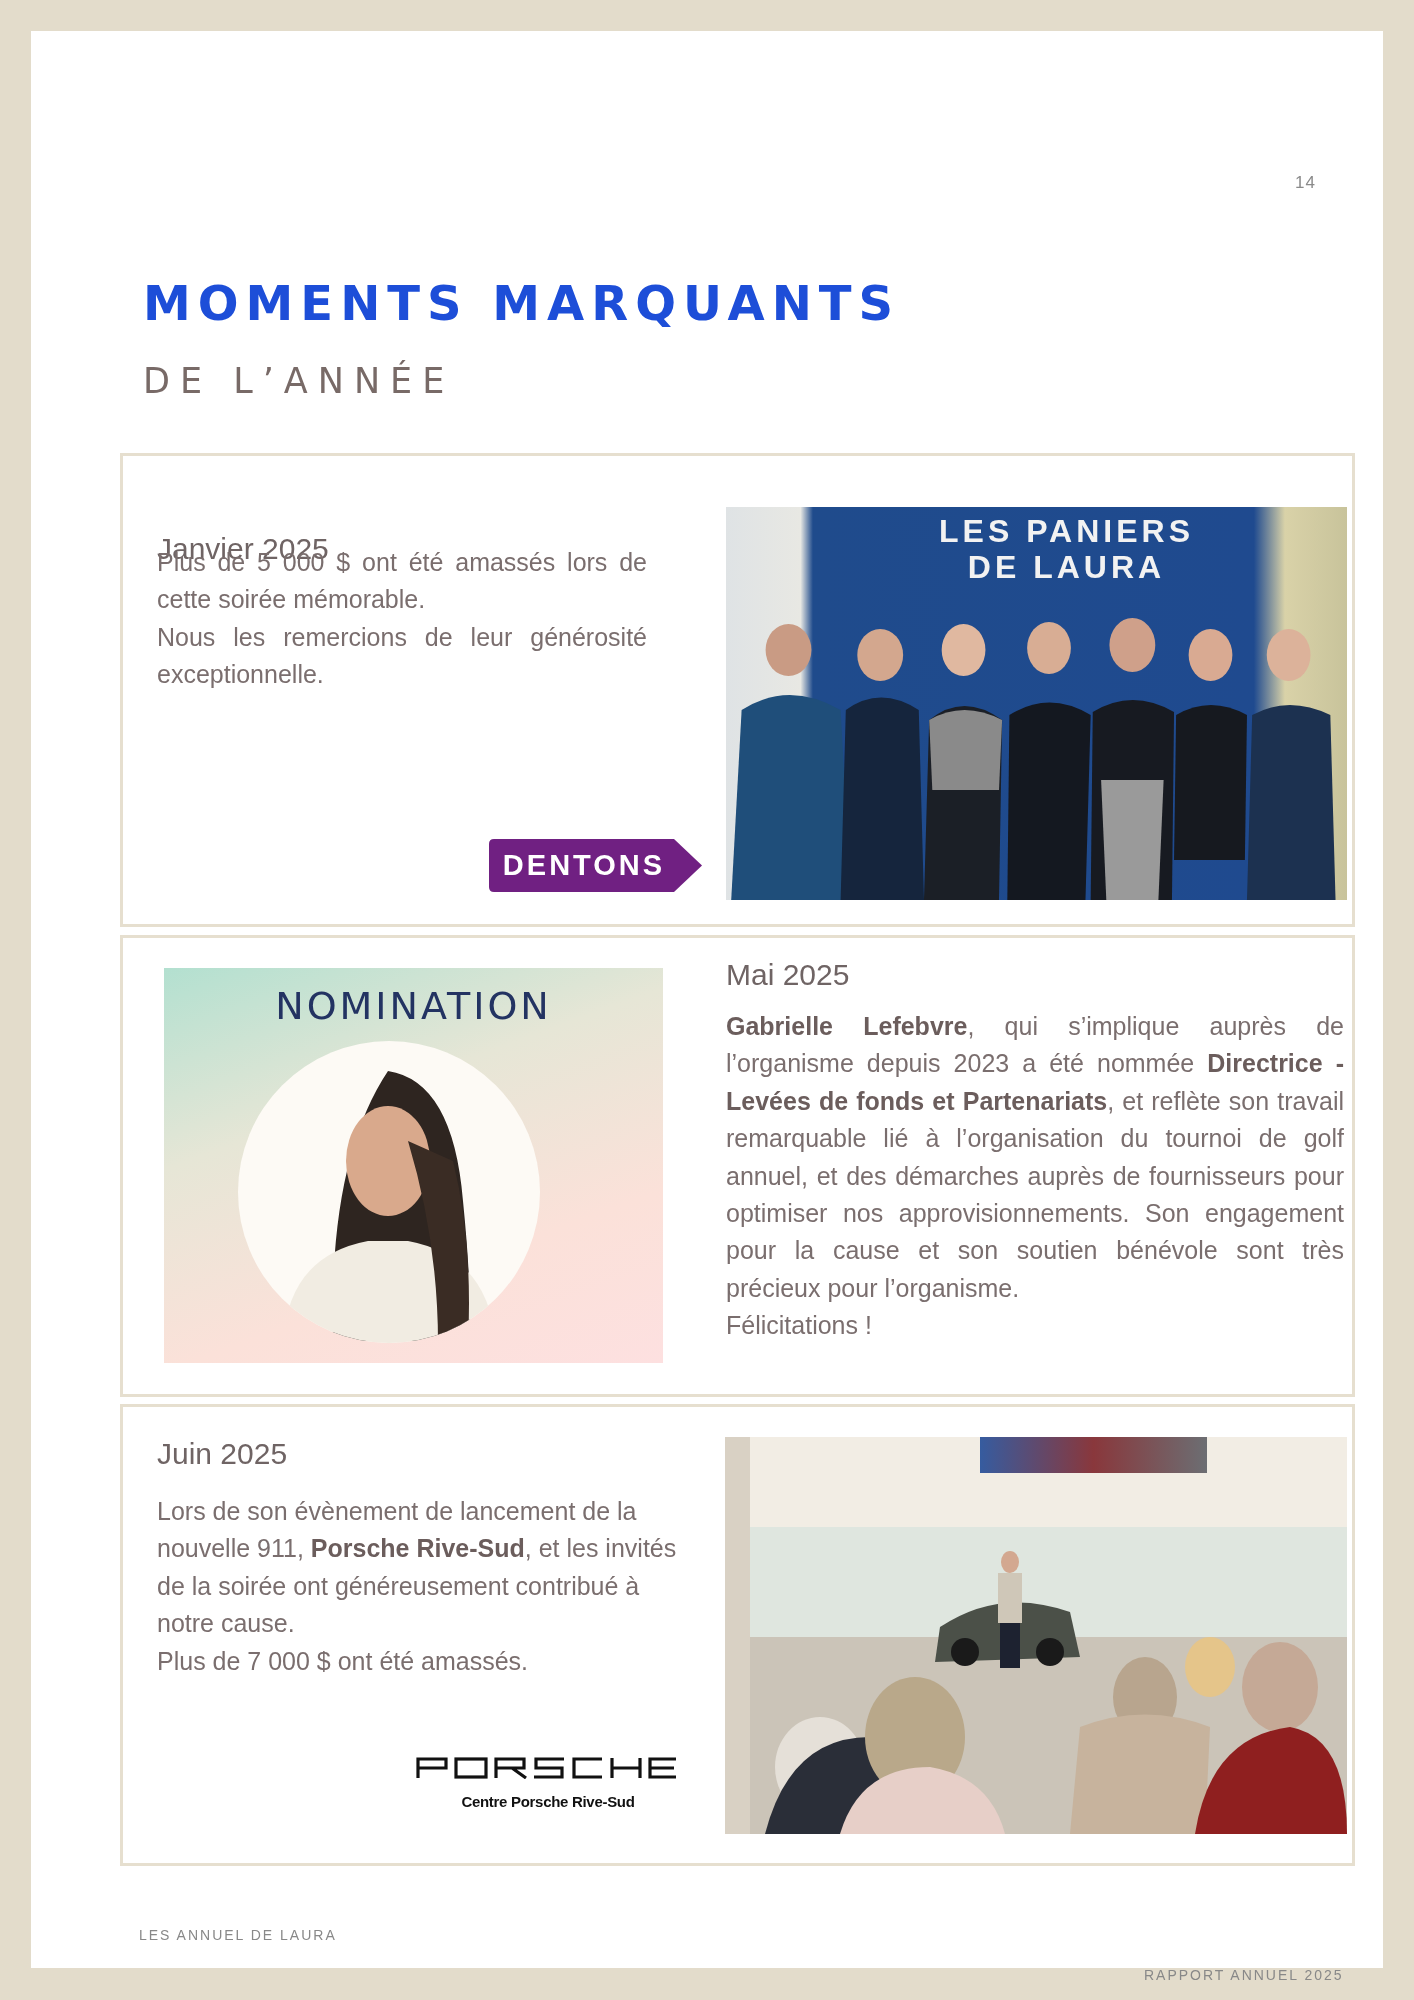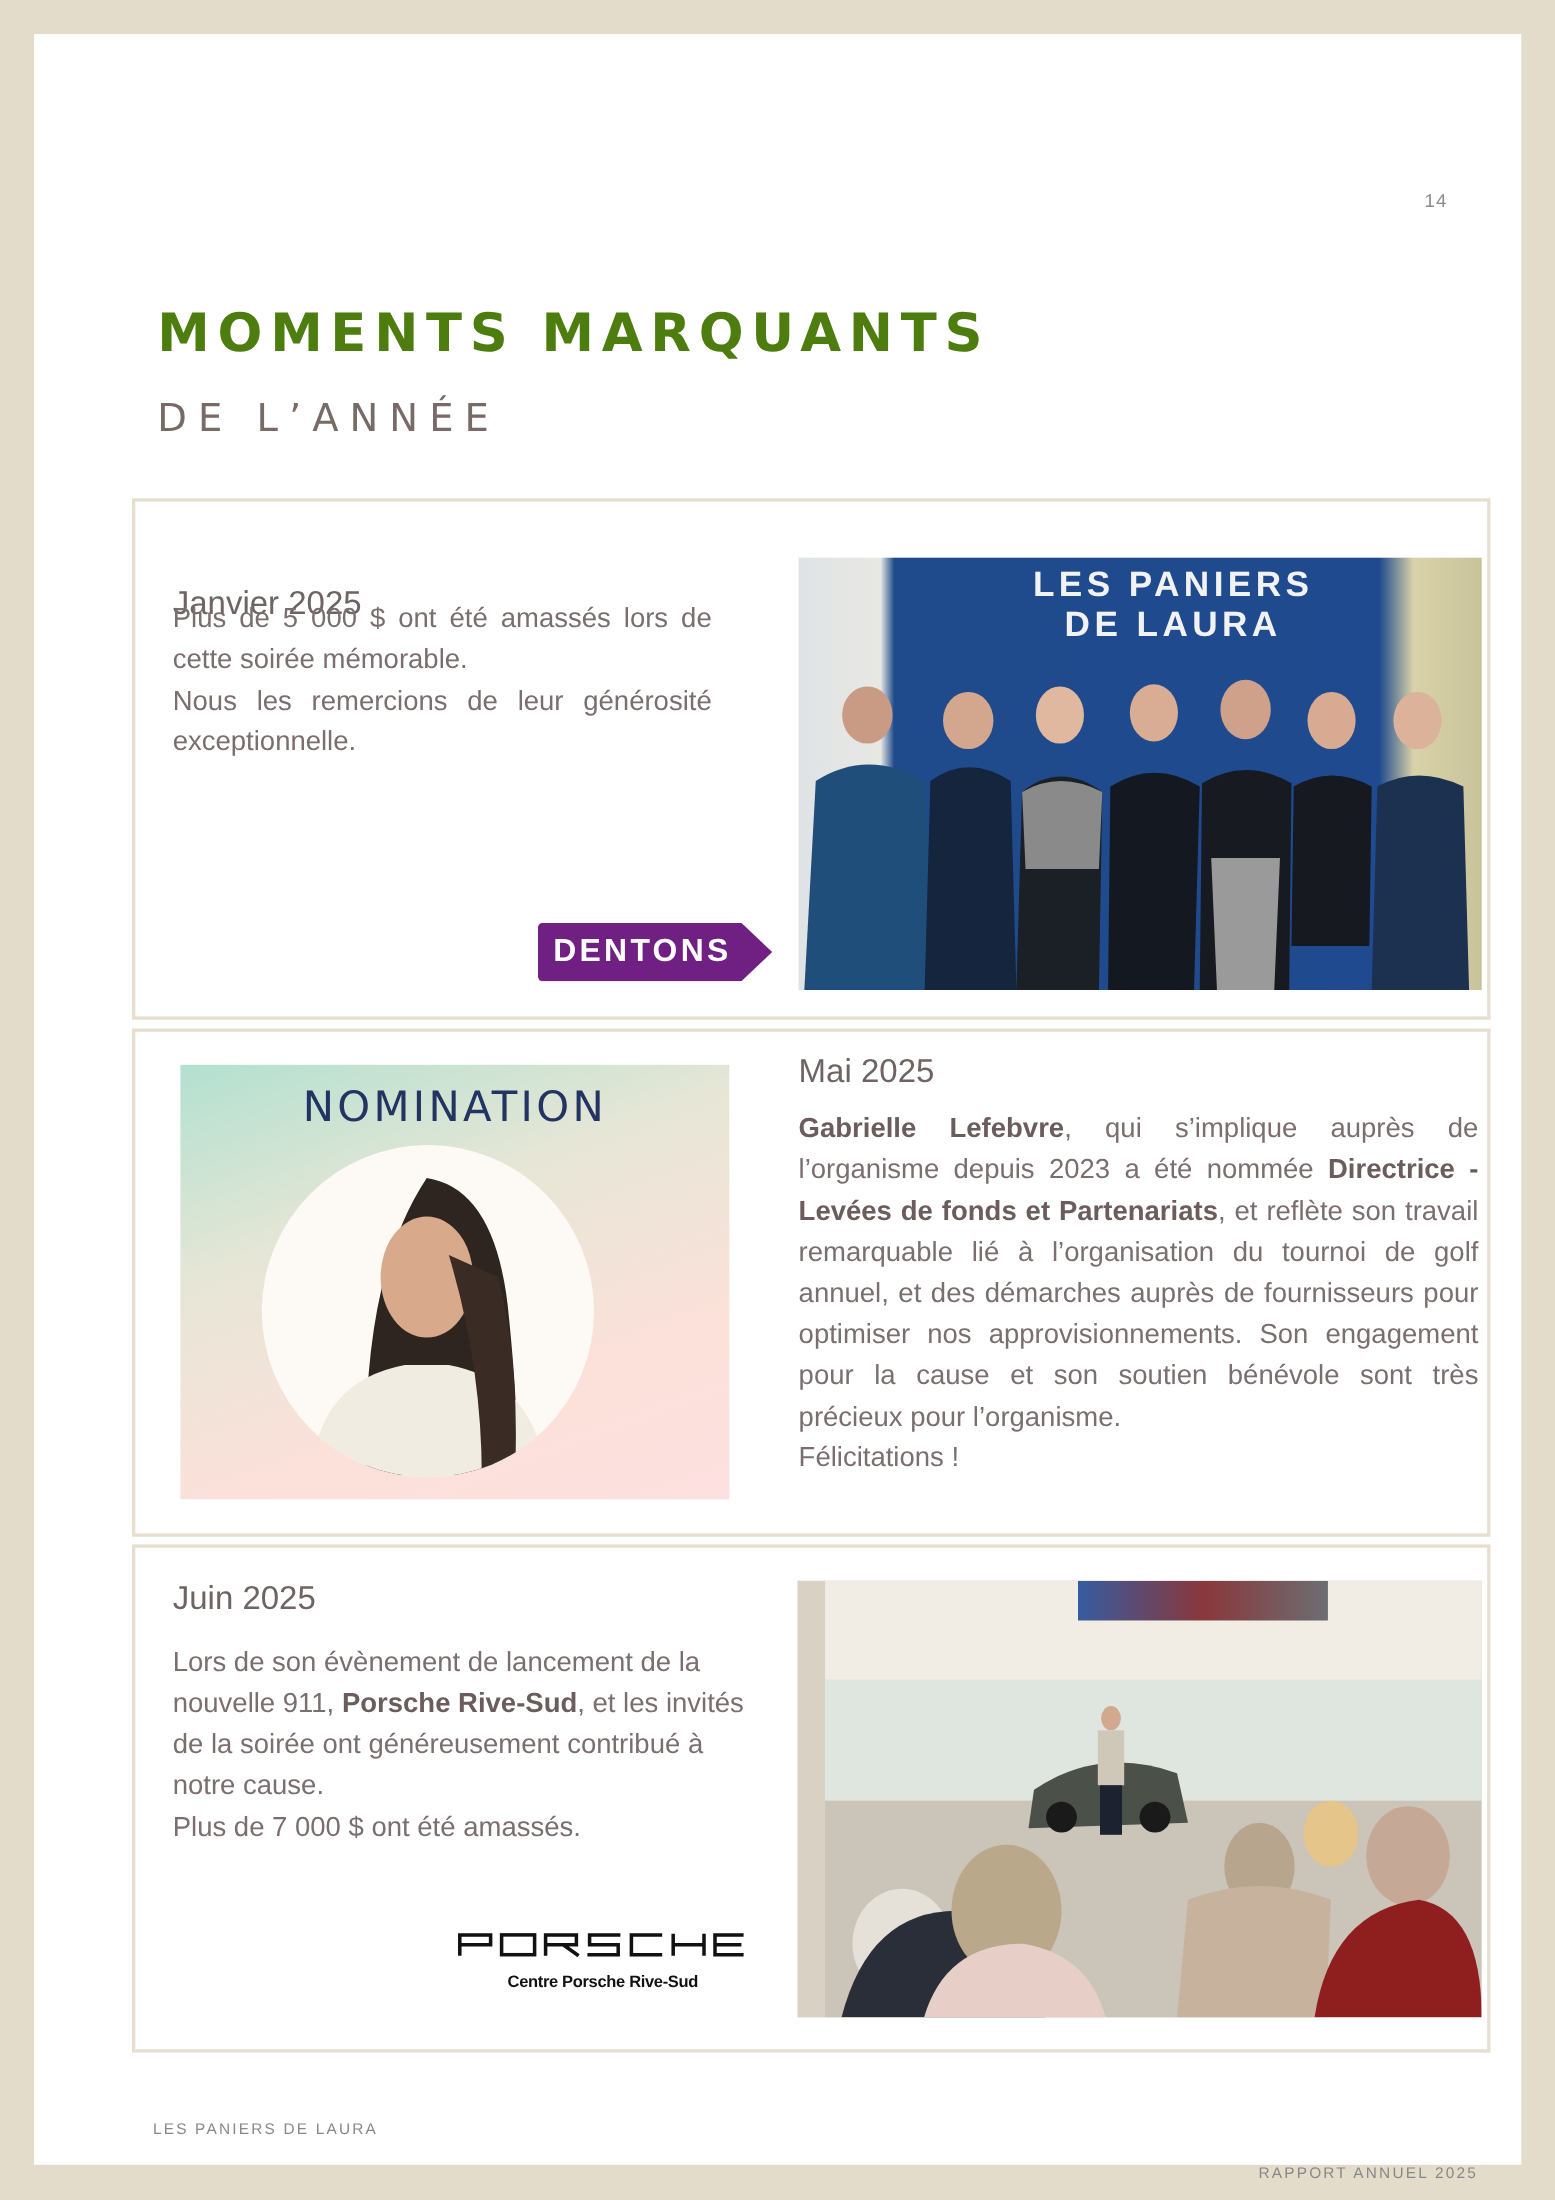--- a/index.html
+++ b/index.html
@@ -11,21 +11,21 @@
   .page {
     position:absolute; left:31px; top:31px; width:1352px; height:1937px;
     background:#ffffff;
   }
   .page-number {
     position:absolute; left:1264px; top:142px; font-size:17px; color:#8a8a8a;
     letter-spacing:1px;
   }
   .title1 {
     position:absolute; left:112px; top:244px; font-size:48px; font-weight:700;
-    letter-spacing:7px; color:#4d7c0f; font-family:"DejaVu Sans", sans-serif;
+    letter-spacing:7px; color:#1d4ed8; font-family:"DejaVu Sans", sans-serif;
   }
   .title2 {
     position:absolute; left:112px; top:330px; font-size:35px; font-weight:300;
     letter-spacing:10px; color:#786a67; font-family:"DejaVu Sans", sans-serif;
     -webkit-text-stroke:0; font-weight:normal;
   }
   .card {
     position:absolute; left:89px; width:1235px; box-sizing:border-box;
     border:3px solid #e6dfcf; background:#fff;
   }
@@ -218,15 +218,15 @@
           <linearGradient id="scr" x1="0" x2="1">
             <stop offset="0" stop-color="#3b6ec8"></stop>
             <stop offset="0.5" stop-color="#b23a3a"></stop>
             <stop offset="1" stop-color="#888"></stop>
           </linearGradient>
         </defs>
       </svg>
     </div>
   </section>
 
-  <div class="footer-left">LES PANIERS DE LAURA</div>
+  <div class="footer-left">LES ANNUEL DE LAURA</div>
   <div class="footer-right">RAPPORT ANNUEL 2025</div>
 </div>
 
 </body></html>

